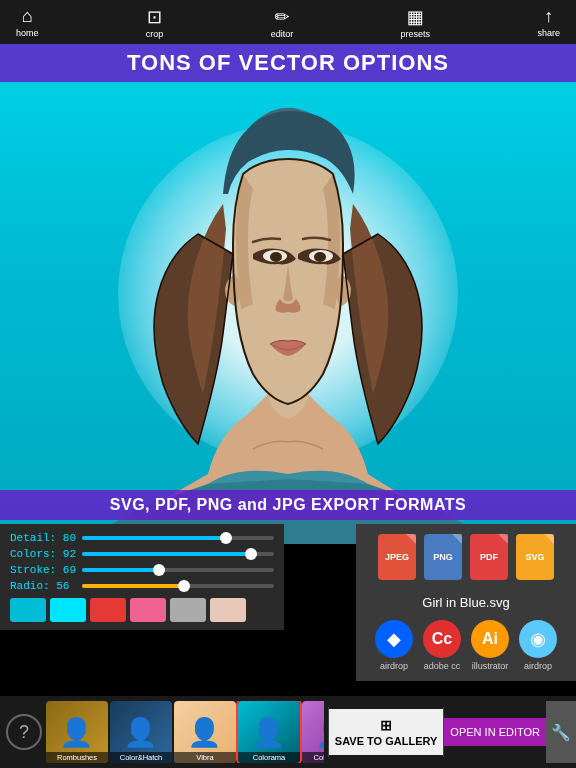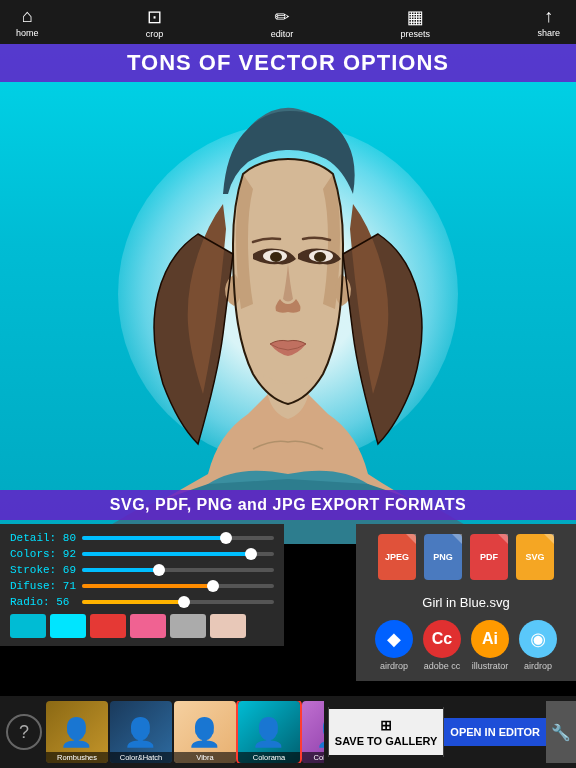--- a/index.html
+++ b/index.html
@@ -334,25 +334,25 @@
       flex-direction: column;
       align-items: center;
       gap: 2px;
       flex-shrink: 0;
     }
     .save-gallery-icon {
       font-size: 14px;
     }
 
     .open-editor-btn {
-      background: #1d4ed8;
+      background: #a21caf;
       color: #fff;
       border: none;
       font-size: 11px;
-      font-weight: 700;
+      font-weight: 400;
       padding: 8px 6px;
       cursor: pointer;
       display: flex;
       flex-direction: column;
       align-items: center;
       gap: 2px;
       flex-shrink: 0;
     }
 
     .wrench-btn {
@@ -481,27 +481,20 @@
     <div class="slider-track">
       <div class="slider-fill" style="width:88%"></div>
       <div class="slider-thumb at-pos" style="left:calc(88% - 6px)"></div>
     </div>
   </div>
   <div class="slider-row">
     <span class="slider-label">Stroke: 69</span>
     <div class="slider-track">
       <div class="slider-fill" style="width:40%"></div>
       <div class="slider-thumb at-pos" style="left:calc(40% - 6px)"></div>
-    </div>
-  </div>
-  <div class="slider-row">
-    <span class="slider-label">Difuse: 71</span>
-    <div class="slider-track">
-      <div class="slider-fill orange" style="width:68%"></div>
-      <div class="slider-thumb at-pos" style="left:calc(68% - 6px)"></div>
     </div>
   </div>
   <div class="slider-row">
     <span class="slider-label">Radio: 56</span>
     <div class="slider-track">
       <div class="slider-fill gold" style="width:53%"></div>
       <div class="slider-thumb at-pos" style="left:calc(53% - 6px)"></div>
     </div>
   </div>
   <div class="color-swatches">

